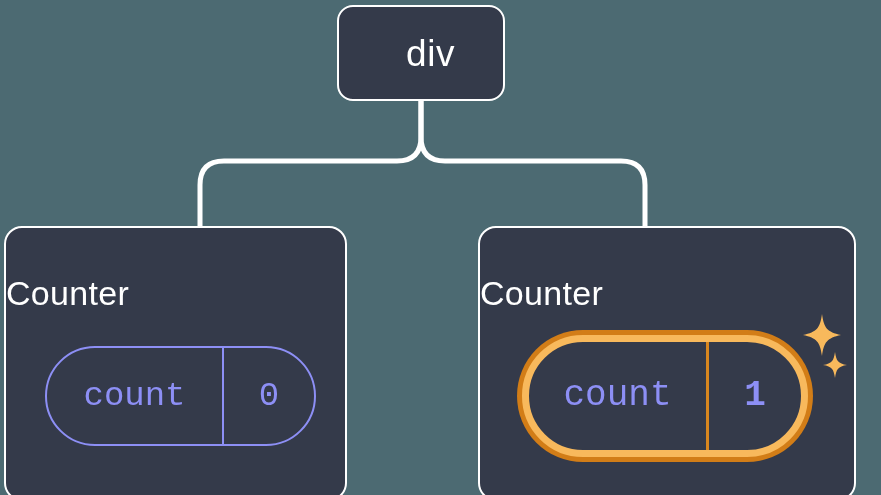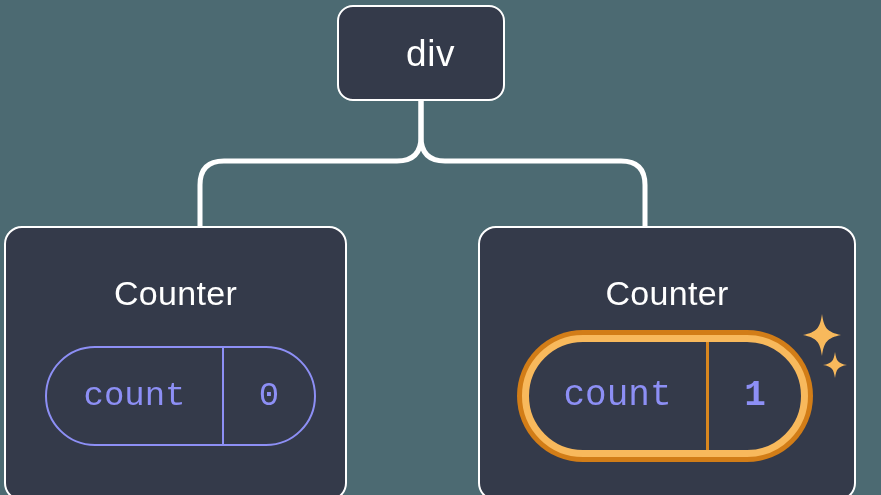--- a/index.html
+++ b/index.html
@@ -56,21 +56,21 @@
     height: 275px;
     border-radius: 18px;
   }
   #node-counter-left  { left: 4px;   width: 343px; }
   #node-counter-right { left: 478px; width: 378px; }
 
   .card-title {
     position: absolute;
     top: 48px;
     left: 0; right: 0;
-    text-align: center;
+    text-align: left;
     color: #ffffff;
     font-size: 34px;
     line-height: 1;
     letter-spacing: 0.3px;
   }
 
   
   .pill-wrap {
     position: absolute;
     font-family: Liberation Mono, monospace;

